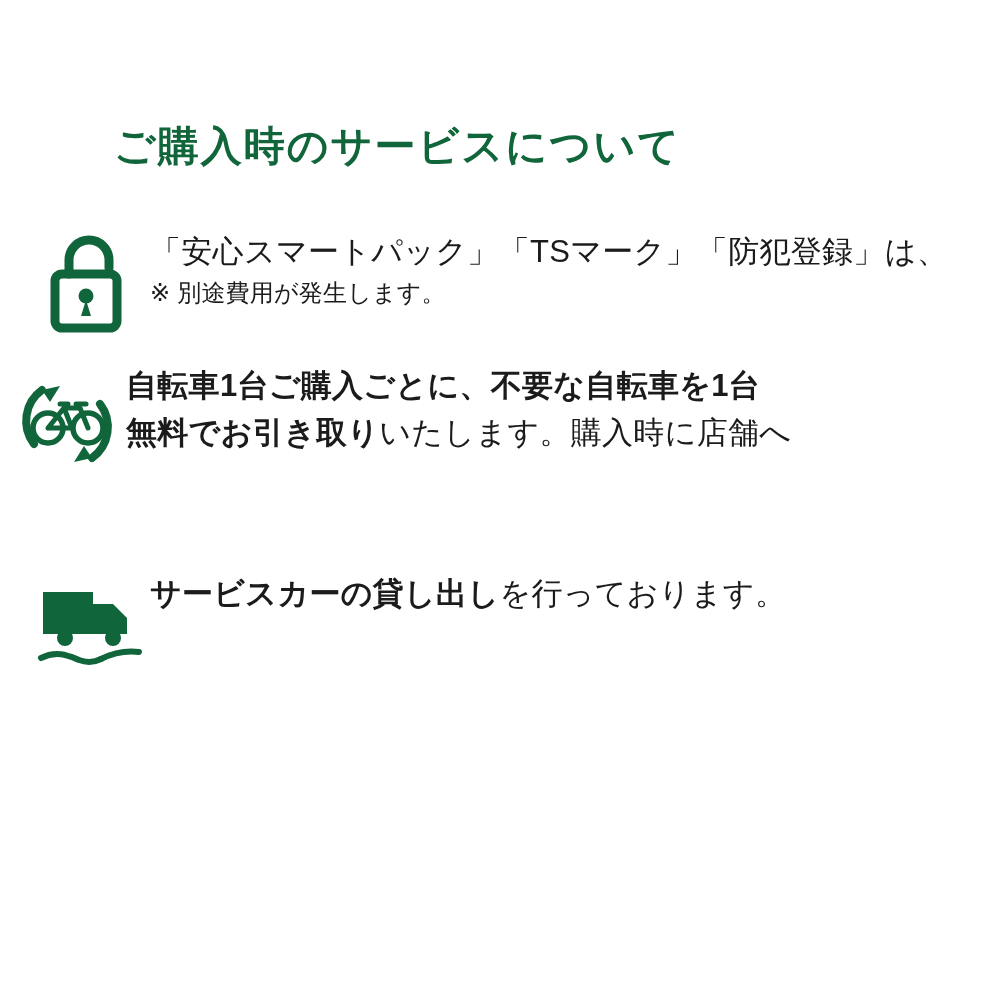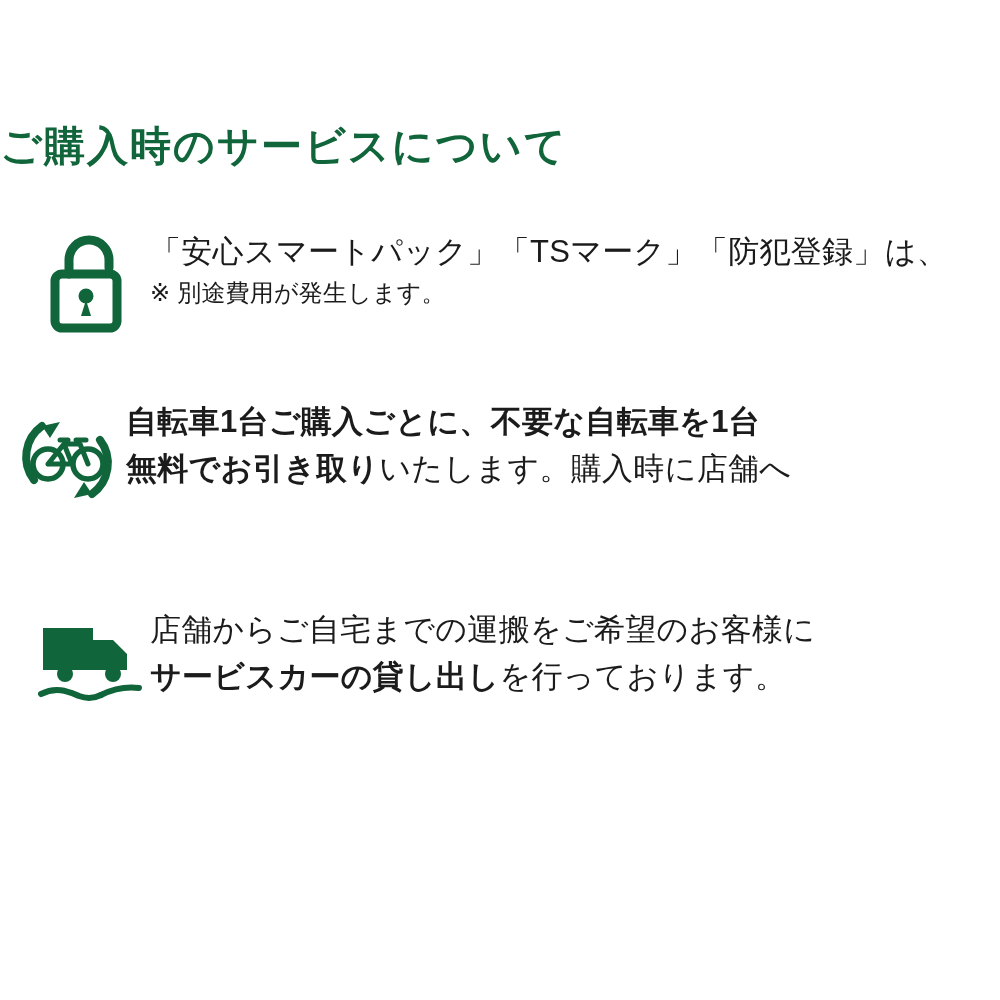--- a/index.html
+++ b/index.html
@@ -18,20 +18,21 @@
     position: relative;
     width: 1000px;
     height: 1000px;
     box-sizing: border-box;
   }
   .page-title {
     position: absolute;
     top: 95px;
     left: 0;
     width: 795px;
+    text-align: center;
     font-size: 41px;
     font-weight: bold;
     letter-spacing: 2px;
     color: #11653a;
     line-height: 1.2;
   }
   .service-list {
     position: absolute;
     top: 228px;
     left: 0;
@@ -68,21 +69,21 @@
   .line .b {
     font-weight: bold;
   }
   .line.note {
     font-size: 24px;
     letter-spacing: 0.2px;
   }
   
   #item-insurance { margin-top: 0; }
   #item-insurance .item-icon { padding-top: 6px; }
-  #item-tradein { margin-top: 60px; padding-left: 8px; }
+  #item-tradein { margin-top: 24px; padding-left: 8px; }
   #item-tradein .item-icon { padding-top: 4px; }
   #item-delivery { margin-top: 88px; }
   #item-delivery .item-icon { padding-top: 10px; }
 
   svg { display: block; }
 </style>
 </head>
 <body>
 
 <div class="page">
@@ -142,19 +143,18 @@
           <rect x="8" y="48" width="84" height="6" fill="#11653a"></rect>
 
           <circle cx="30" cy="58" r="8" fill="#11653a"></circle>
           <circle cx="78" cy="58" r="8" fill="#11653a"></circle>
 
           <path d="M6 78 C22 70 34 76 44 80 C52 83 60 82 66 79" fill="none" stroke="#11653a" stroke-width="6" stroke-linecap="round"></path>
           <path d="M66 79 C76 74 88 70 104 72" fill="none" stroke="#11653a" stroke-width="6" stroke-linecap="round"></path>
         </svg>
       </div>
       <div class="item-body">
-        <div class="line">店舗からご自宅までの運搬をご希望のお客様に</div>
         <div class="line"><span class="b">サービスカーの貸し出し</span><span>を行っております。</span></div>
       </div>
     </div>
 
   </div>
 </div>
 
 </body></html>

